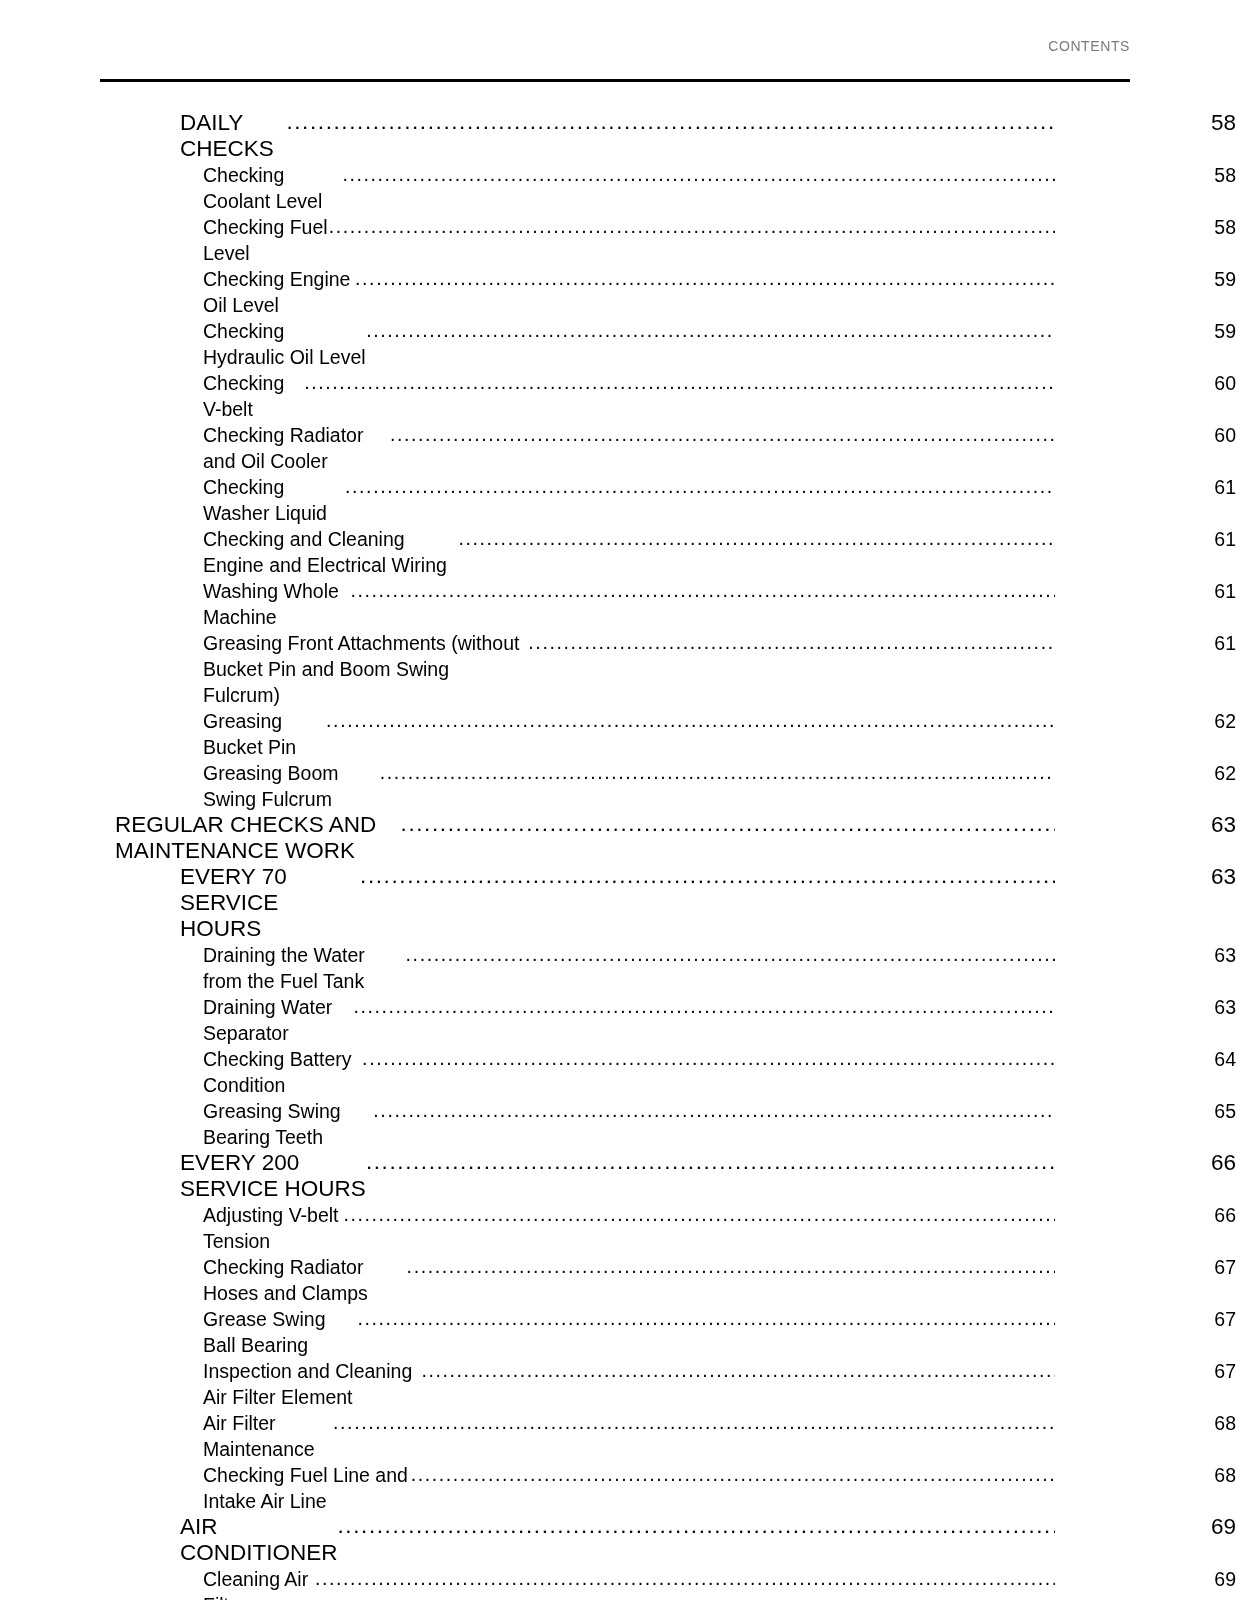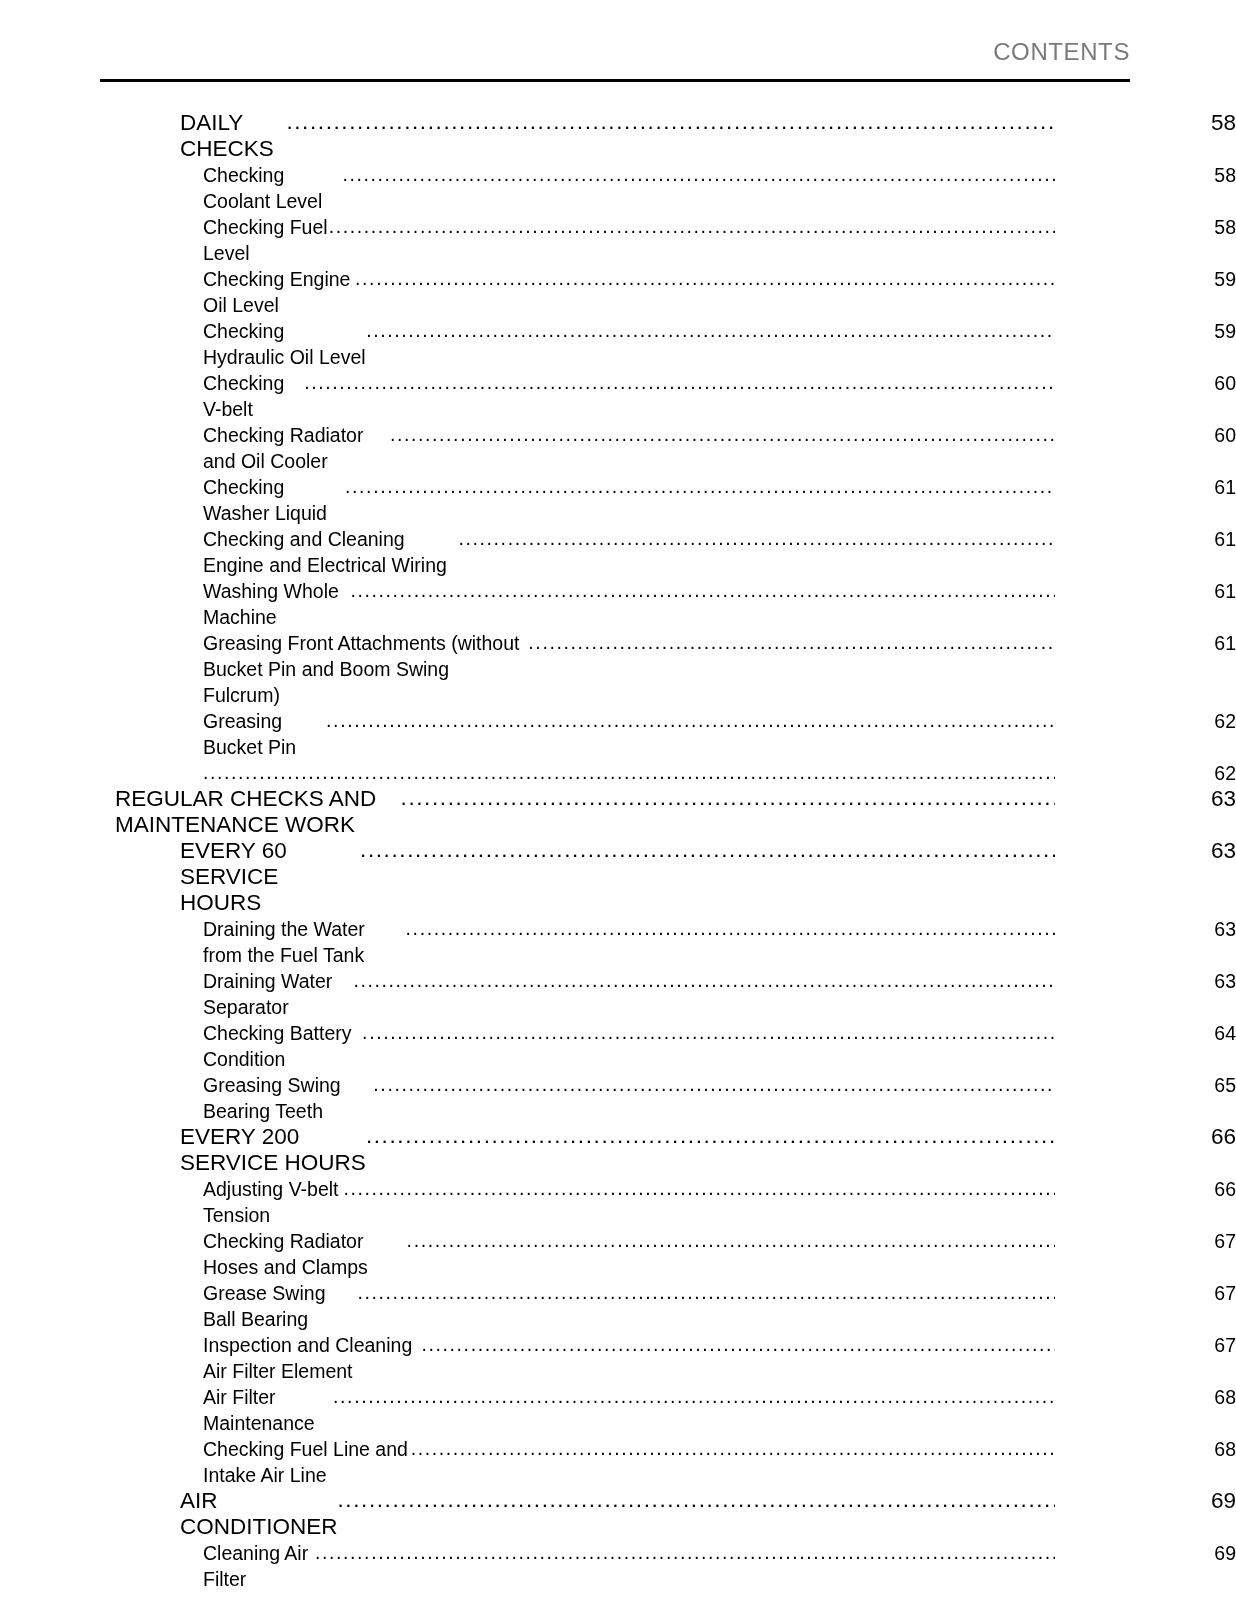--- a/index.html
+++ b/index.html
@@ -28,21 +28,21 @@
     position: absolute;
     left: 100px;
     right: 106px;
     top: 38px;
     height: 46px;
   }
   .header-title {
     position: absolute;
     right: 0;
     top: 0;
-    font-size: 24px;
+    font-size: 14px;
     letter-spacing: 0.6px;
     color: #7a7a7a;
     font-family: "Liberation Sans", sans-serif;
     white-space: nowrap;
   }
   .header-rule {
     position: absolute;
     left: 0;
     right: 0;
     top: 41px;
@@ -184,30 +184,31 @@
         <span class="label">Greasing Front Attachments (without Bucket Pin and Boom Swing Fulcrum)</span>
         <span class="leader"></span>
         <span class="pageno">61</span>
       </div>
       <div class="toc-entry lvl3">
         <span class="label">Greasing Bucket Pin</span>
         <span class="leader"></span>
         <span class="pageno">62</span>
       </div>
       <div class="toc-entry lvl3">
+        <span class="label">Greasing Boom Swing Fulcrum </span>
         <span class="leader"></span>
         <span class="pageno">62</span>
       </div>
       <div class="toc-entry lvl1">
         <span class="label">REGULAR CHECKS AND MAINTENANCE WORK </span>
         <span class="leader"></span>
         <span class="pageno">63</span>
       </div>
       <div class="toc-entry lvl2">
-        <span class="label">EVERY 60 SERVICE HOURS </span>
+        <span class="label">EVERY 70 SERVICE HOURS </span>
         <span class="leader"></span>
         <span class="pageno">63</span>
       </div>
       <div class="toc-entry lvl3">
         <span class="label">Draining the Water from the Fuel Tank</span>
         <span class="leader"></span>
         <span class="pageno">63</span>
       </div>
       <div class="toc-entry lvl3">
         <span class="label">Draining Water Separator </span>

